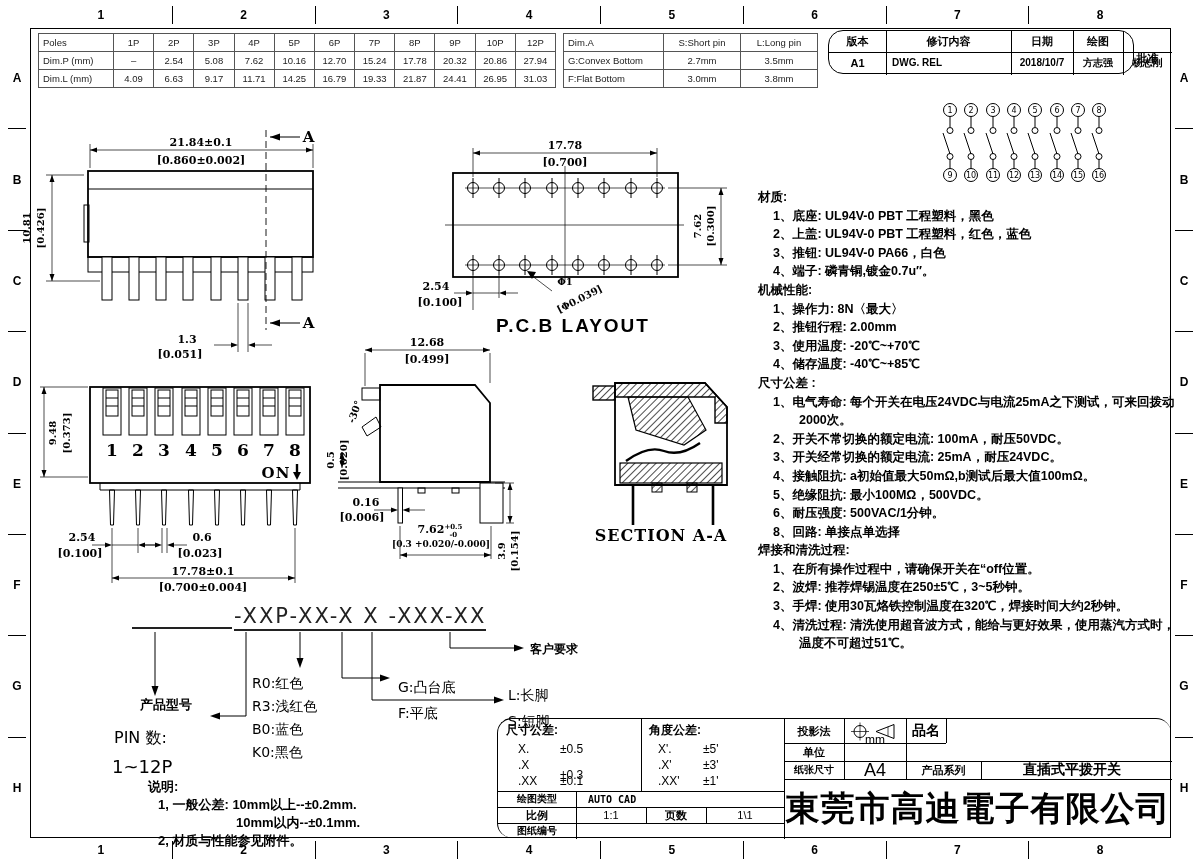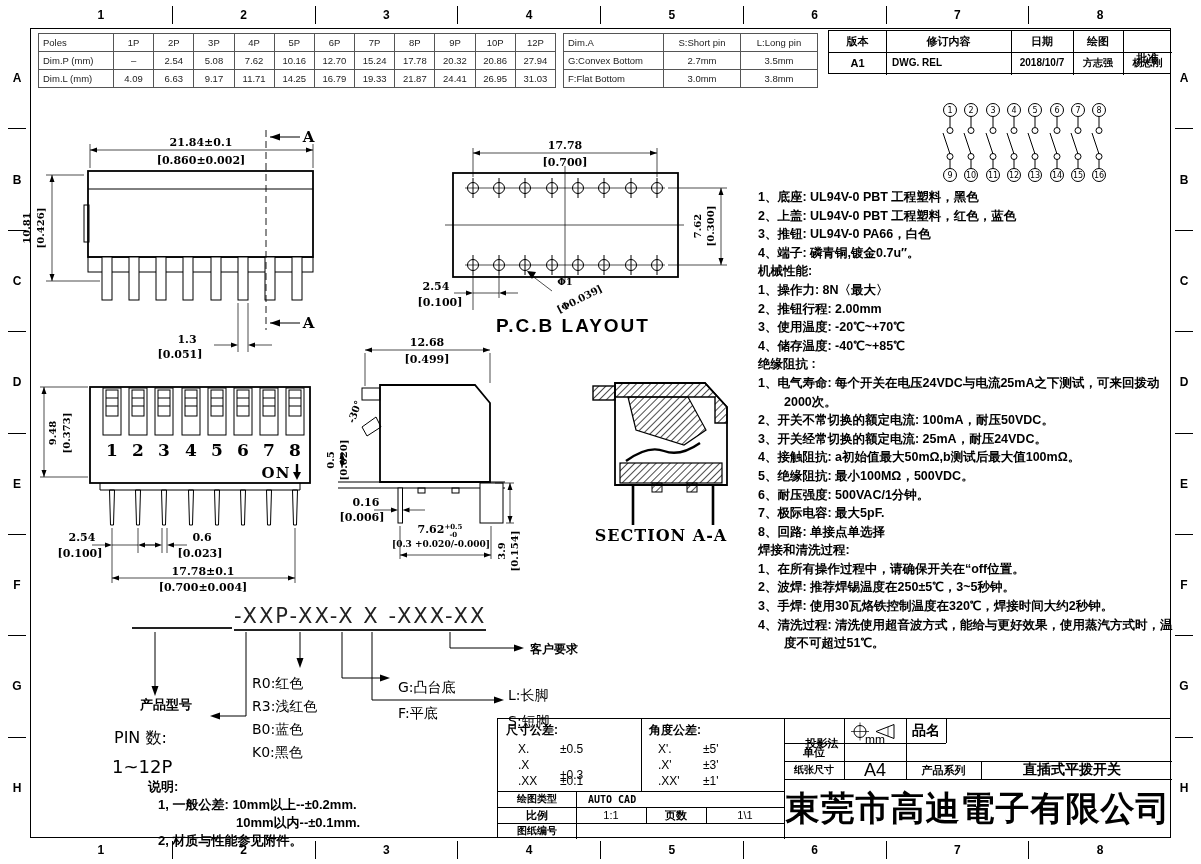--- a/index.html
+++ b/index.html
@@ -1,18 +1,18 @@
 <!DOCTYPE html>
 <html><head>
 <meta charset="utf-8">
 <style>
   html,body{margin:0;padding:0;background:#fff;}
   .sheet{position:relative;width:1201px;height:864px;background:#fff;overflow:hidden;
          font-family:"Liberation Sans",sans-serif;color:#111;}
-  .abs{position:absolute;}
+  .abs{position:absolute;border-radius:15px;}
   .b{font-weight:bold;}
   .hline{position:absolute;height:1px;background:#000;}
   .vline{position:absolute;width:1px;background:#000;}
   
   .strip{position:absolute;display:flex;}
   .strip.h{flex-direction:row;}
   .strip.v{flex-direction:column;}
   .strip span{flex:1;display:flex;align-items:center;justify-content:center;
               font-size:12px;font-weight:bold;color:#000;}
   .strip.h span + span{border-left:1px solid #000;}
@@ -37,21 +37,21 @@
   svg .wht{fill:#fff;stroke:#000;stroke-width:1;}
   svg text{font-family:"DejaVu Serif",serif;font-weight:bold;fill:#000;}
   svg text.dt{font-size:11px;text-anchor:middle;}
   svg text.dts{font-size:10px;text-anchor:middle;}
   svg text.num{font-size:17px;text-anchor:middle;}
   svg text.big{font-size:15px;text-anchor:middle;letter-spacing:1px;}
   svg text.sch{font-family:"DejaVu Sans",sans-serif;font-size:8px;text-anchor:middle;font-weight:normal;}
   
   .specs{position:absolute;left:758px;top:188px;width:418px;font-size:12.5px;
          font-weight:bold;line-height:18.6px;color:#000;}
-  .spec-item{padding-left:26px;text-indent:-26px;}
+  .spec-item{padding-left:26px;text-indent:-26px;margin-left:15px;}
   
   .pn-code{position:absolute;left:132px;top:604px;font-family:"DejaVu Sans",sans-serif;
            font-size:21px;color:#222;letter-spacing:2px;white-space:nowrap;}
   .pn-blank{display:inline-block;width:100px;border-bottom:2px solid #222;height:22px;vertical-align:bottom;margin-right:2px;}
   .pn-text{border-bottom:2px solid #222;padding-bottom:1px;}
   .pn-label{position:absolute;font-weight:bold;color:#000;white-space:nowrap;}
   .notes{position:absolute;left:148px;top:778px;font-size:13px;font-weight:bold;line-height:18px;color:#000;}
   .company{font-family:"DejaVu Serif",serif;font-weight:bold;font-size:34px;letter-spacing:1px;color:#000;}
 </style>
 </head>
@@ -162,21 +162,21 @@
       <td>3.5mm</td>
     </tr>
     <tr>
       <td class="lft">F:Flat Bottom</td>
       <td>3.0mm</td>
       <td>3.8mm</td>
     </tr>
   </tbody>
     </table>
 
-  <div class="abs" style="left:828px;top:30px;width:343px;height:44px;border:1.5px solid #000;box-sizing:border-box;">
+  <div class="abs" style="left:828px;top:30px;width:306px;height:44px;border:1.5px solid #000;box-sizing:border-box;">
     <div class="vline" style="left:57px;top:0;height:44px;"></div>
     <div class="vline" style="left:182px;top:0;height:44px;"></div>
     <div class="vline" style="left:244px;top:0;height:44px;"></div>
     <div class="vline" style="left:294px;top:0;height:44px;"></div>
     <div class="hline" style="left:0;top:21px;width:343px;"></div>
     <div class="cell b" style="left:0;top:0;width:57px;height:21px;">版本</div>
     <div class="cell b" style="left:57px;top:0;width:125px;height:21px;">修订内容</div>
     <div class="cell b" style="left:182px;top:0;width:62px;height:21px;">日期</div>
     <div class="cell b" style="left:244px;top:0;width:50px;height:21px;">绘图</div>
     <div class="cell b" style="left:294px;top:17px;width:49px;height:21px;text-align:center;">批准</div>
@@ -564,37 +564,37 @@
     <text class="sch" x="38" y="85">10</text>
     <text class="sch" x="60" y="85">11</text>
     <text class="sch" x="81" y="85">12</text>
     <text class="sch" x="102" y="85">13</text>
     <text class="sch" x="124" y="85">14</text>
     <text class="sch" x="145" y="85">15</text>
     <text class="sch" x="166" y="85">16</text>
   </svg>
 
   <div class="specs">
+    <div class="spec-title">材质:</div>
     <div class="spec-item">1、底座: UL94V-0 PBT 工程塑料，黑色</div>
     <div class="spec-item">2、上盖: UL94V-0 PBT 工程塑料，红色，蓝色</div>
     <div class="spec-item">3、推钮: UL94V-0 PA66，白色</div>
     <div class="spec-item">4、端子: 磷青铜,镀金0.7u″。</div>
     <div class="spec-title">机械性能:</div>
     <div class="spec-item">1、操作力: 8N〈最大〉</div>
     <div class="spec-item">2、推钮行程: 2.00mm</div>
     <div class="spec-item">3、使用温度: -20℃~+70℃</div>
     <div class="spec-item">4、储存温度: -40℃~+85℃</div>
-    <div class="spec-title">绝缘阻抗 :</div>
+    <div class="spec-title">尺寸公差 :</div>
     <div class="spec-item">1、电气寿命: 每个开关在电压24VDC与电流25mA之下测试，可来回拨动2000次。</div>
     <div class="spec-item">2、开关不常切换的额定电流: 100mA，耐压50VDC。</div>
     <div class="spec-item">3、开关经常切换的额定电流: 25mA，耐压24VDC。</div>
     <div class="spec-item">4、接触阻抗: a初始值最大50mΩ,b测试后最大值100mΩ。</div>
     <div class="spec-item">5、绝缘阻抗: 最小100MΩ，500VDC。</div>
     <div class="spec-item">6、耐压强度: 500VAC/1分钟。</div>
-    <div class="spec-item">7、极际电容: 最大5pF.</div>
     <div class="spec-item">8、回路: 单接点单选择</div>
     <div class="spec-title">焊接和清洗过程:</div>
     <div class="spec-item">1、在所有操作过程中，请确保开关在“off位置。</div>
     <div class="spec-item">2、波焊: 推荐焊锡温度在250±5℃，3~5秒钟。</div>
     <div class="spec-item">3、手焊: 使用30瓦烙铁控制温度在320℃，焊接时间大约2秒钟。</div>
     <div class="spec-item">4、清洗过程: 清洗使用超音波方式，能给与更好效果，使用蒸汽方式时，温度不可超过51℃。</div>
   </div>
 
   <div class="pn-code"><span class="pn-blank"></span><span class="pn-text">-XXP-XX-X X  -XXX-XX</span></div>
 
@@ -678,21 +678,21 @@
     <div class="cell" style="left:208px;top:88px;width:78px;height:16px;font-size:11px;">1\1</div>
     <div class="cell b" style="left:0;top:104px;width:78px;height:16px;font-size:10px;">图纸编号</div>
 
     <div class="hline" style="left:286px;top:24px;width:162px;"></div>
     <div class="hline" style="left:286px;top:42px;width:388px;"></div>
     <div class="hline" style="left:286px;top:60px;width:388px;"></div>
     <div class="vline" style="left:346px;top:0;height:60px;"></div>
     <div class="vline" style="left:408px;top:0;height:60px;"></div>
     <div class="vline" style="left:448px;top:0;height:24px;"></div>
     <div class="vline" style="left:483px;top:42px;height:18px;"></div>
-    <div class="cell b" style="left:286px;top:12px;width:60px;height:24px;font-size:11px;padding-left:8px;">投影法</div>
+    <div class="cell b" style="left:286px;top:0;width:60px;height:24px;font-size:11px;">投影法</div>
     <svg style="left:352px;top:3px;" width="50" height="19" viewBox="0 0 50 19">
       <circle class="ln" cx="10" cy="9.5" r="6"></circle>
       <line class="thn" x1="1" y1="9.5" x2="19" y2="9.5"></line>
       <line class="thn" x1="10" y1="0.5" x2="10" y2="18.5"></line>
       <polygon class="ln" points="26,9.5 44,2.5 44,16.5"></polygon>
       <line class="thn" x1="38" y1="4.8" x2="38" y2="14.2"></line>
     </svg>
     <div class="cell b" style="left:408px;top:0;width:40px;height:24px;font-size:14px;">品名</div>
     <div class="cell b" style="left:286px;top:24px;width:60px;height:18px;font-size:11px;">单位</div>
     <div class="cell" style="left:346px;top:12px;width:62px;height:18px;font-size:12px;">mm</div>

